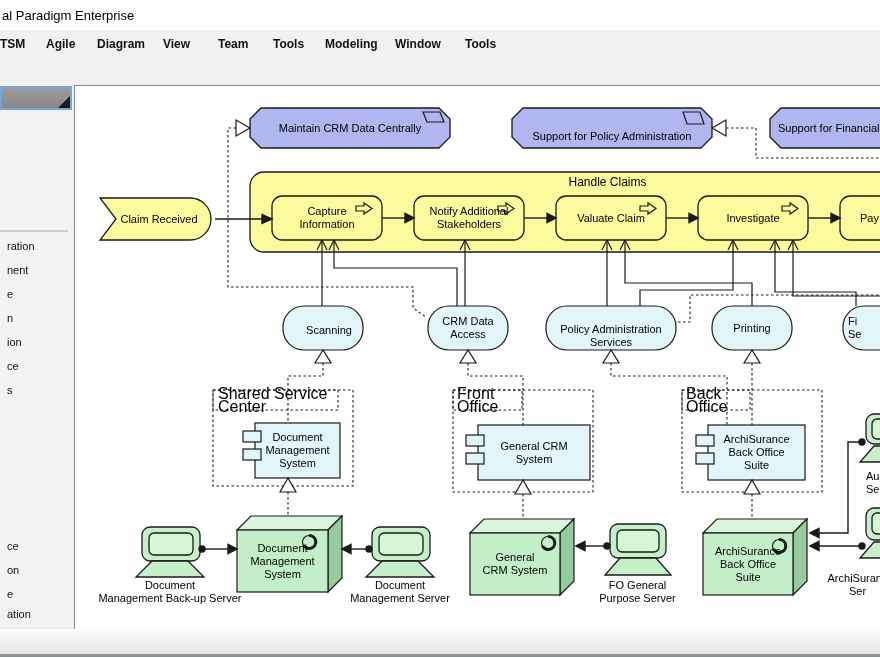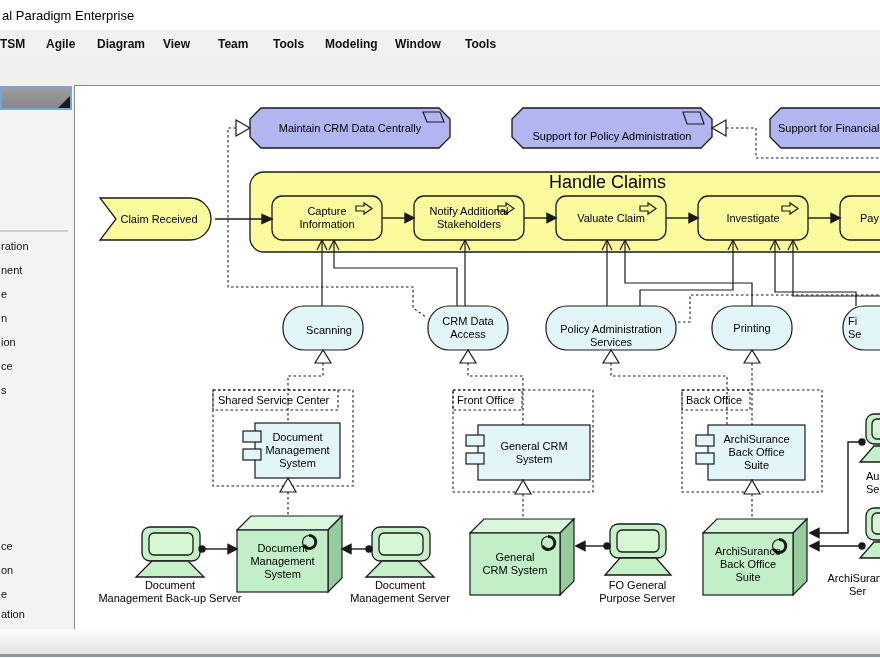--- a/index.html
+++ b/index.html
@@ -12,33 +12,33 @@
   #menubar{left:0;top:30px;width:880px;height:28px;background:#f1f1f1;}
   .menu-item{top:37px;font-size:12px;color:#111;height:16px;font-weight:bold;}
   #toolstrip{left:0;top:58px;width:880px;height:27px;background:#f0f0f0;}
   
   #palette{left:0;top:85px;width:72px;height:543px;background:#f3f3f3;}
   #pal-btn{left:0;top:86px;width:68px;height:20px;background:linear-gradient(#9d9d9d,#878787);
            border:2px solid #71a7dd;}
   #pal-btn-corner{left:58px;top:96px;width:0;height:0;border-left:12px solid transparent;
            border-bottom:12px solid #1a1a1a;}
   #pal-sep{left:0;top:230px;width:68px;height:2px;background:#cfcfcf;}
-  .pal-item{left:1px;font-size:11px;color:#111;height:14px;}
+  .pal-item{left:1px;font-size:11px;color:#111;height:14px;padding-left:6px;}
   
   #canvas{left:74px;top:85px;width:806px;height:543px;background:#ffffff;
           border-left:1px solid #8a8a8a;border-top:1px solid #8a8a8a;border-bottom:1px solid #8a8a8a;}
   #statusbar{left:0;top:629px;width:880px;height:25px;background:linear-gradient(#fdfdfd,#e4e4e4);}
   #statusline{left:0;top:654px;width:880px;height:3px;background:#8c949e;}
   #statusedge{left:0;top:657px;width:880px;height:1px;background:#ffffff;}
   
   svg{position:absolute;left:0;top:0;}
   .lbl{position:absolute;display:flex;align-items:center;justify-content:center;
        text-align:center;font-size:11px;line-height:13px;color:#000;white-space:pre-line;z-index:5;}
   .lbl.left{justify-content:flex-start;text-align:left;}
-  .grp-lbl{font-size:11px;}
+  .grp-lbl{font-size:16px;}
 </style>
 </head>
 <body>
 
 <div class="abs" id="titlebar"></div>
 <div class="abs" id="title">al Paradigm Enterprise</div>
 <div class="abs" id="menubar"></div>
 <span class="abs menu-item" style="left:0px">TSM</span>
 <span class="abs menu-item" style="left:46px">Agile</span>
 <span class="abs menu-item" style="left:97px">Diagram</span>
@@ -238,21 +238,21 @@
     <circle cx="862" cy="546" r="3"></circle>
       <line x1="862" y1="546" x2="818" y2="546"></line>
       <polygon points="810,546 819,541.5 819,550.5"></polygon>
   </g>
 </svg>
 
 <div class="lbl" style="left:255px;top:108px;width:190px;height:40px">Maintain CRM Data Centrally</div>
 <div class="lbl" style="left:517px;top:108px;width:190px;height:56px">Support for Policy Administration</div>
 <div class="lbl left" style="left:778px;top:108px;width:200px;height:40px">Support for Financial</div>
 <div class="lbl" style="left:104px;top:198px;width:110px;height:42px">Claim Received</div>
-<div class="lbl" style="left:540px;top:174px;width:135px;height:16px;font-size:18px">Handle Claims</div>
+<div class="lbl" style="left:540px;top:174px;width:135px;height:16px;font-size:12px">Handle Claims</div>
 <div class="lbl" style="left:272px;top:198px;width:110px;height:40px">Capture
 Information</div>
 <div class="lbl" style="left:414px;top:198px;width:110px;height:40px">Notify Additional
 Stakeholders</div>
 <div class="lbl" style="left:556px;top:198px;width:110px;height:40px">Valuate Claim</div>
 <div class="lbl" style="left:698px;top:198px;width:110px;height:40px">Investigate</div>
 <div class="lbl left" style="left:860px;top:198px;width:90px;height:40px">Pay</div>
 <div class="lbl" style="left:283px;top:308px;width:92px;height:44px">Scanning</div>
 <div class="lbl" style="left:428px;top:306px;width:80px;height:44px">CRM Data
 Access</div>

